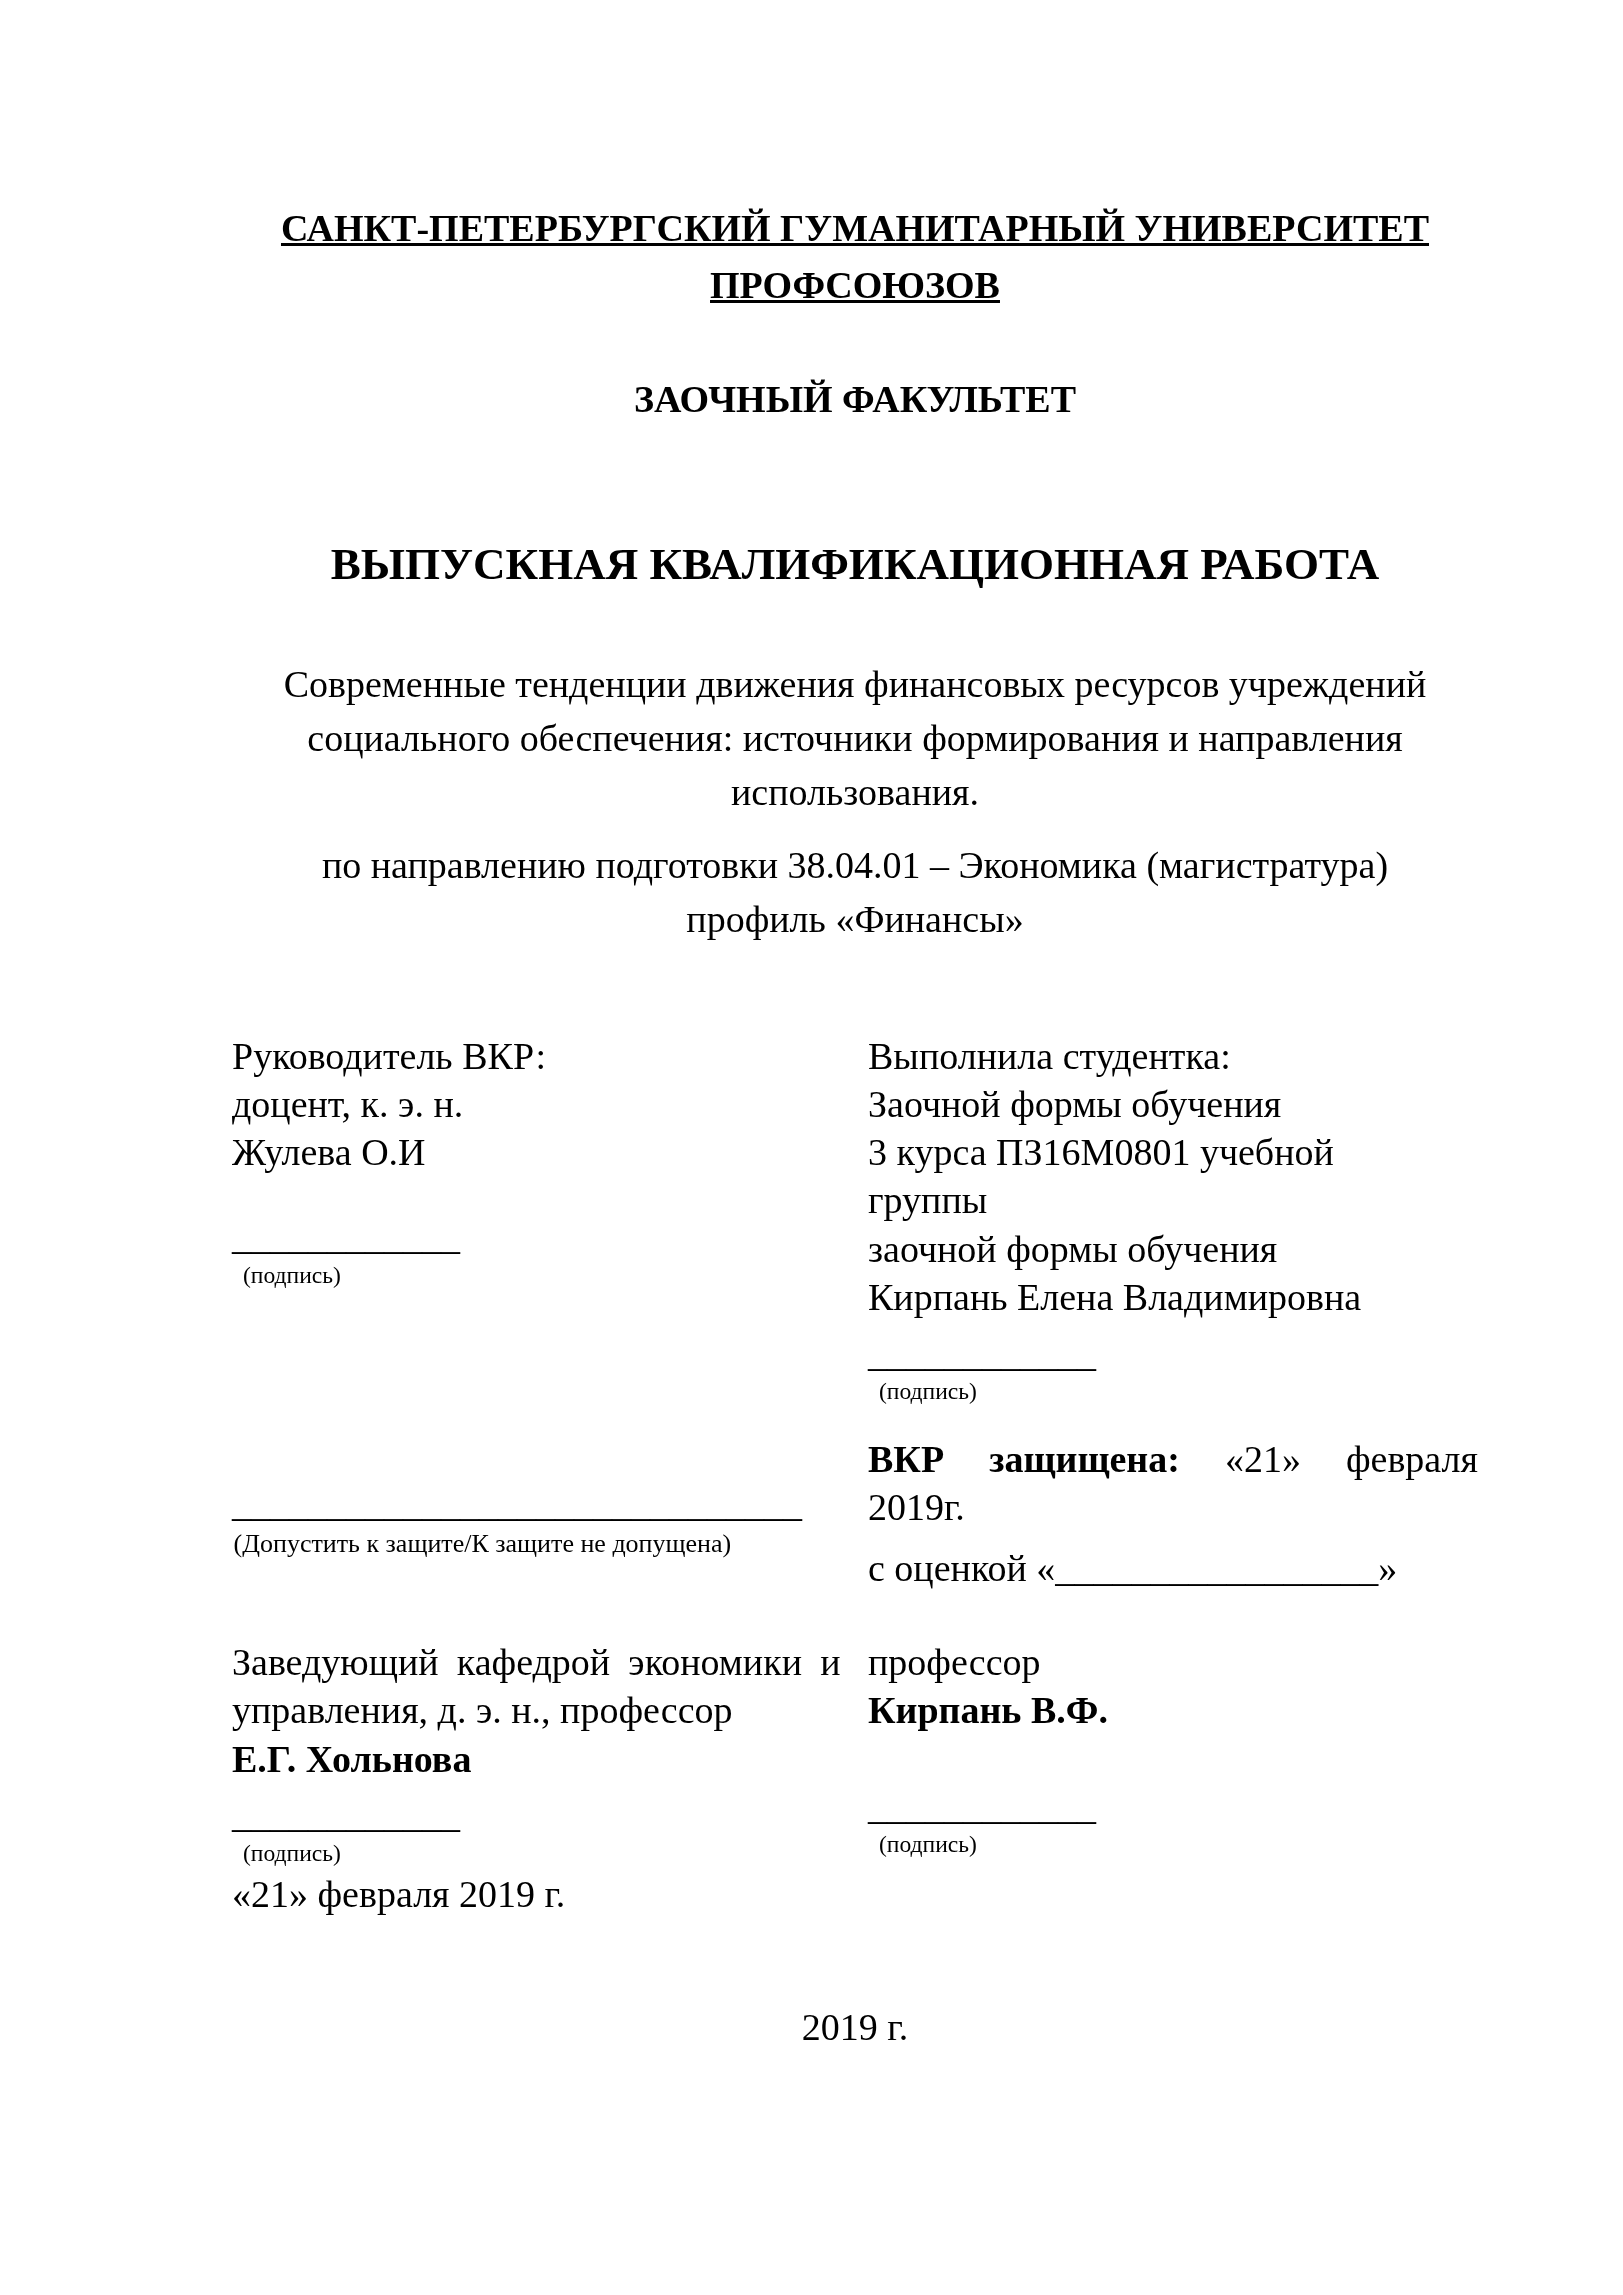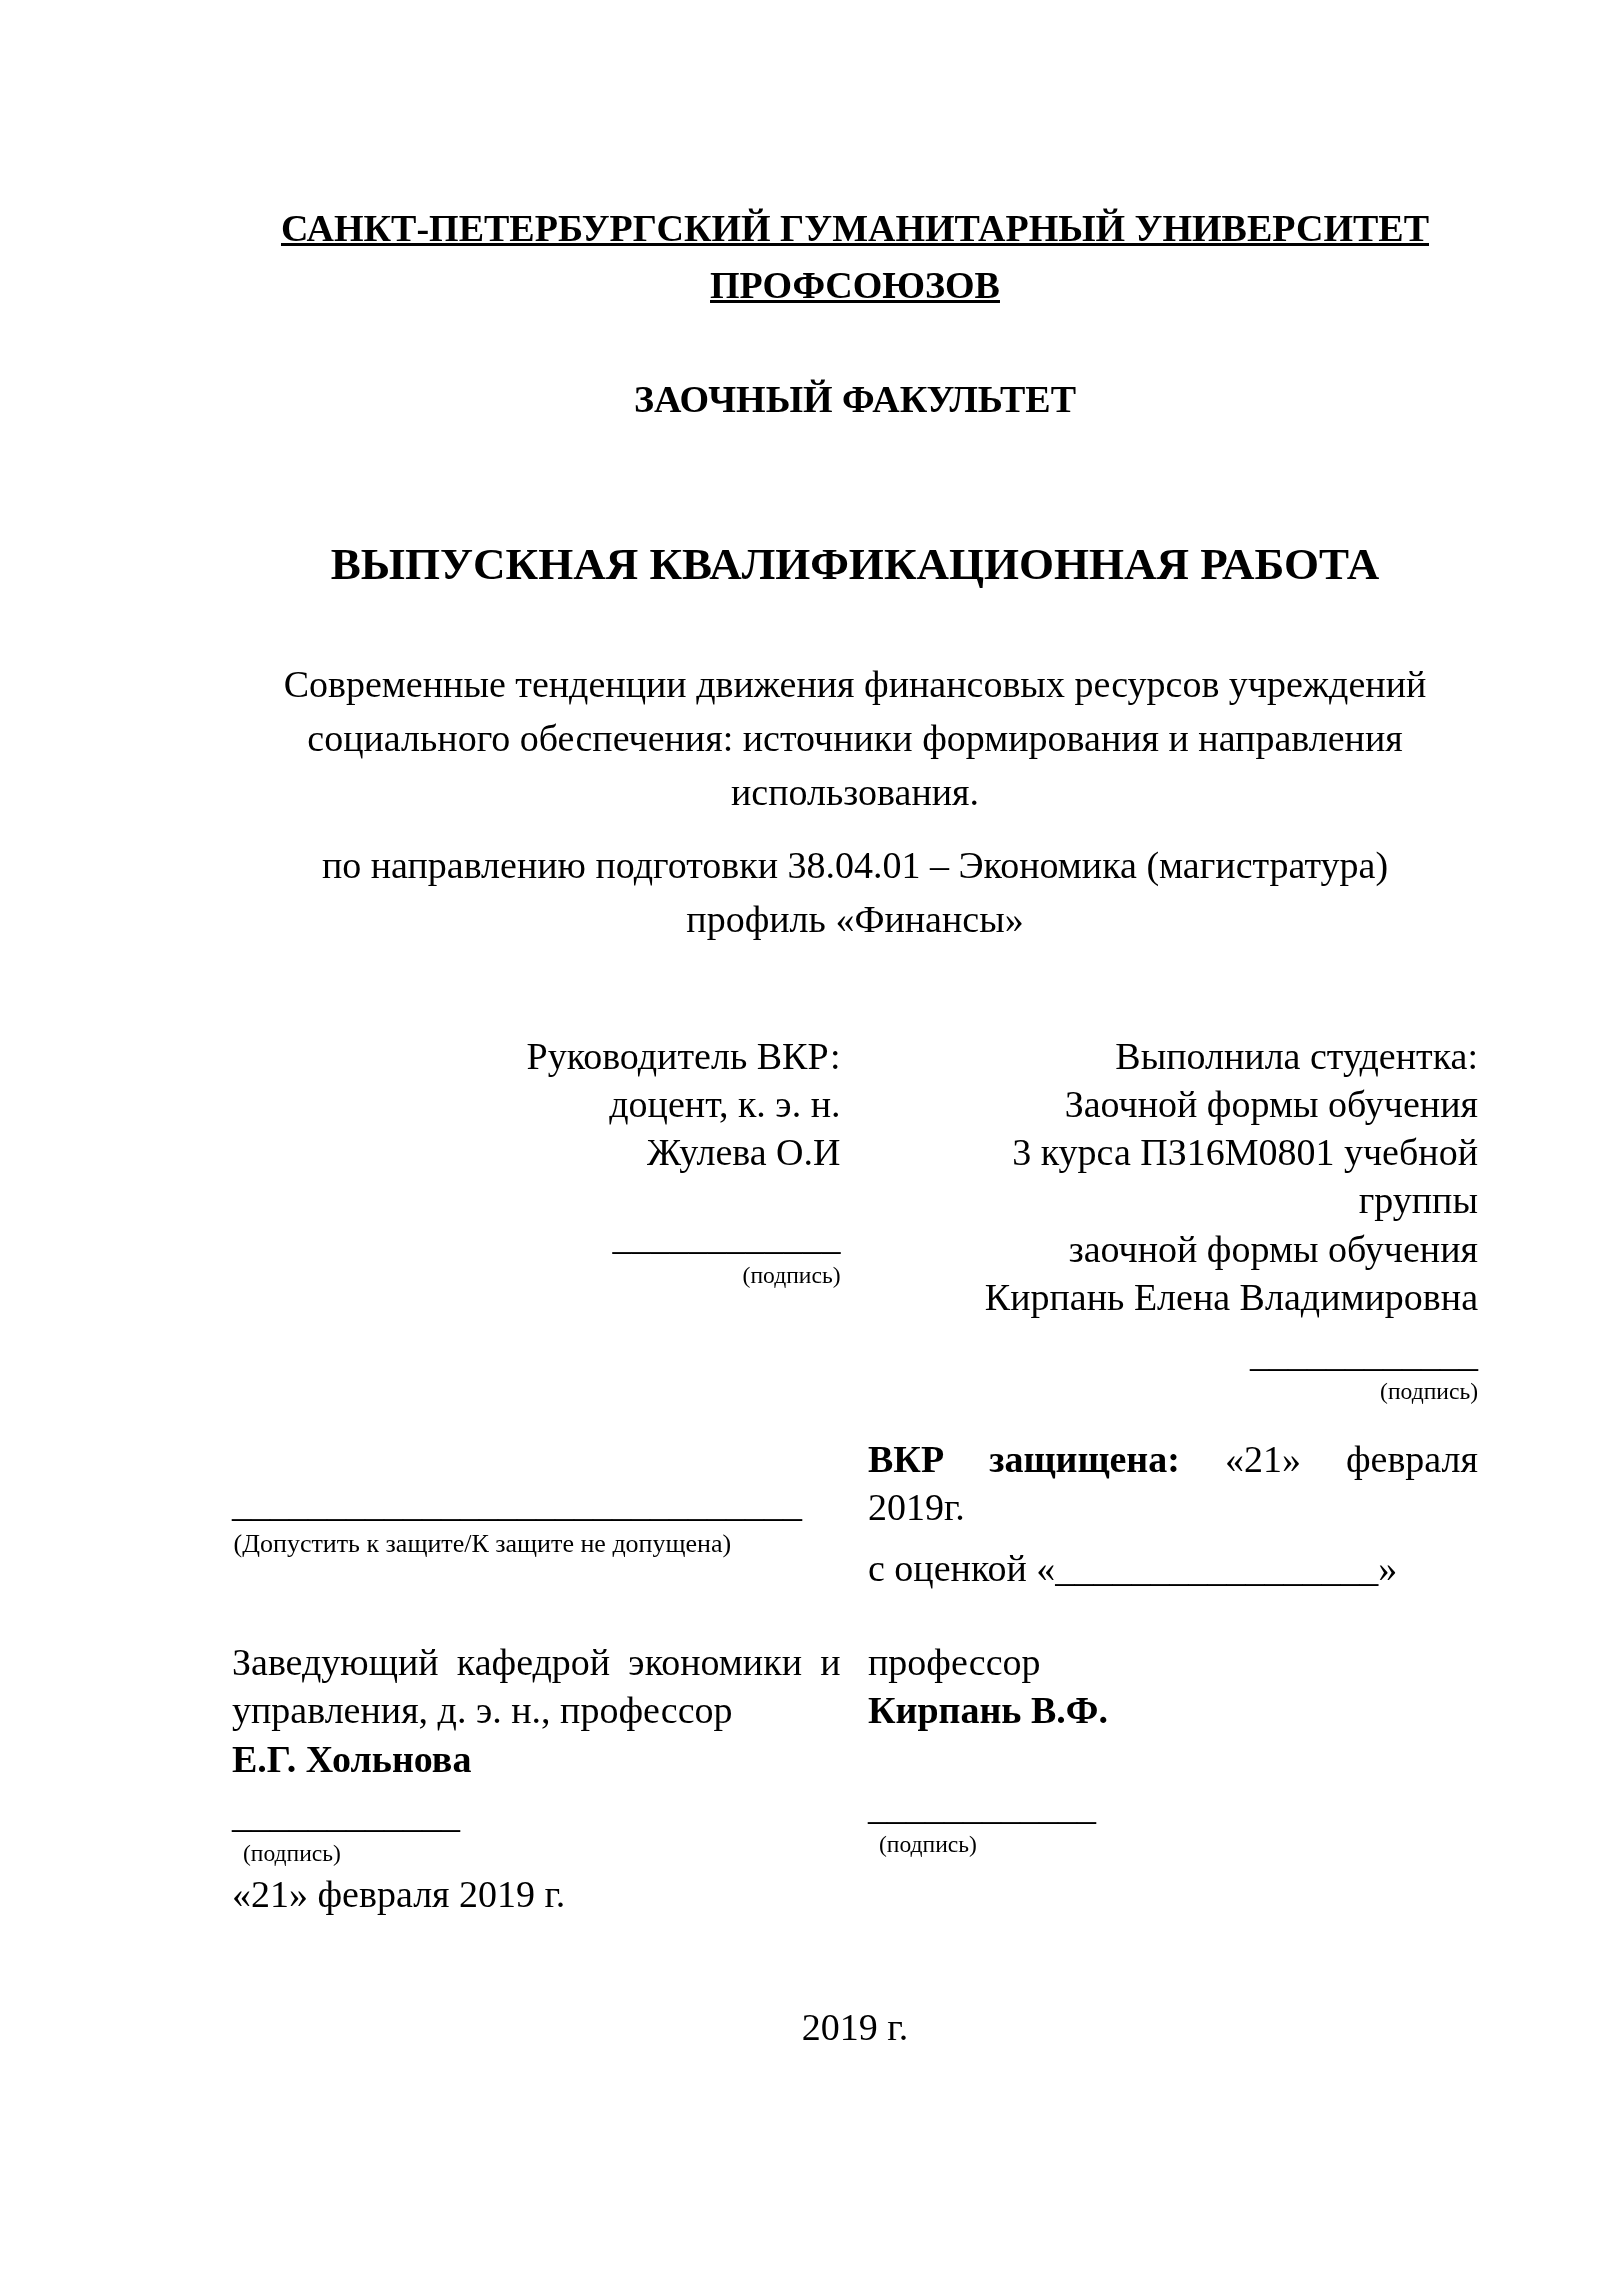--- a/index.html
+++ b/index.html
@@ -47,21 +47,21 @@
   .thesis-title {
     margin-top: 64px;
     line-height: 1.42;
   }
   .program {
     margin-top: 19px;
     line-height: 1.42;
   }
 
   .cols { display: flex; }
-  .cols-1 { margin-top: 85px; text-align: right; }
+  .cols-1 { margin-top: 85px; }
   .cols-2 { margin-top: 28px; }
   .cols-3 { margin-top: 46px; }
   .col-l { width: 636px; flex: 0 0 auto; box-sizing: border-box; padding-right: 27.5px; }
   .col-r { flex: 1 1 auto; }
 
   .line { line-height: 1.27; }
   .just { text-align: justify; text-align-last: justify; line-height: 1.27; }
 
   .sig-line { line-height: 1.2; letter-spacing: 0; }
   .sig-gap-sm { margin-top: 9.4px; }

